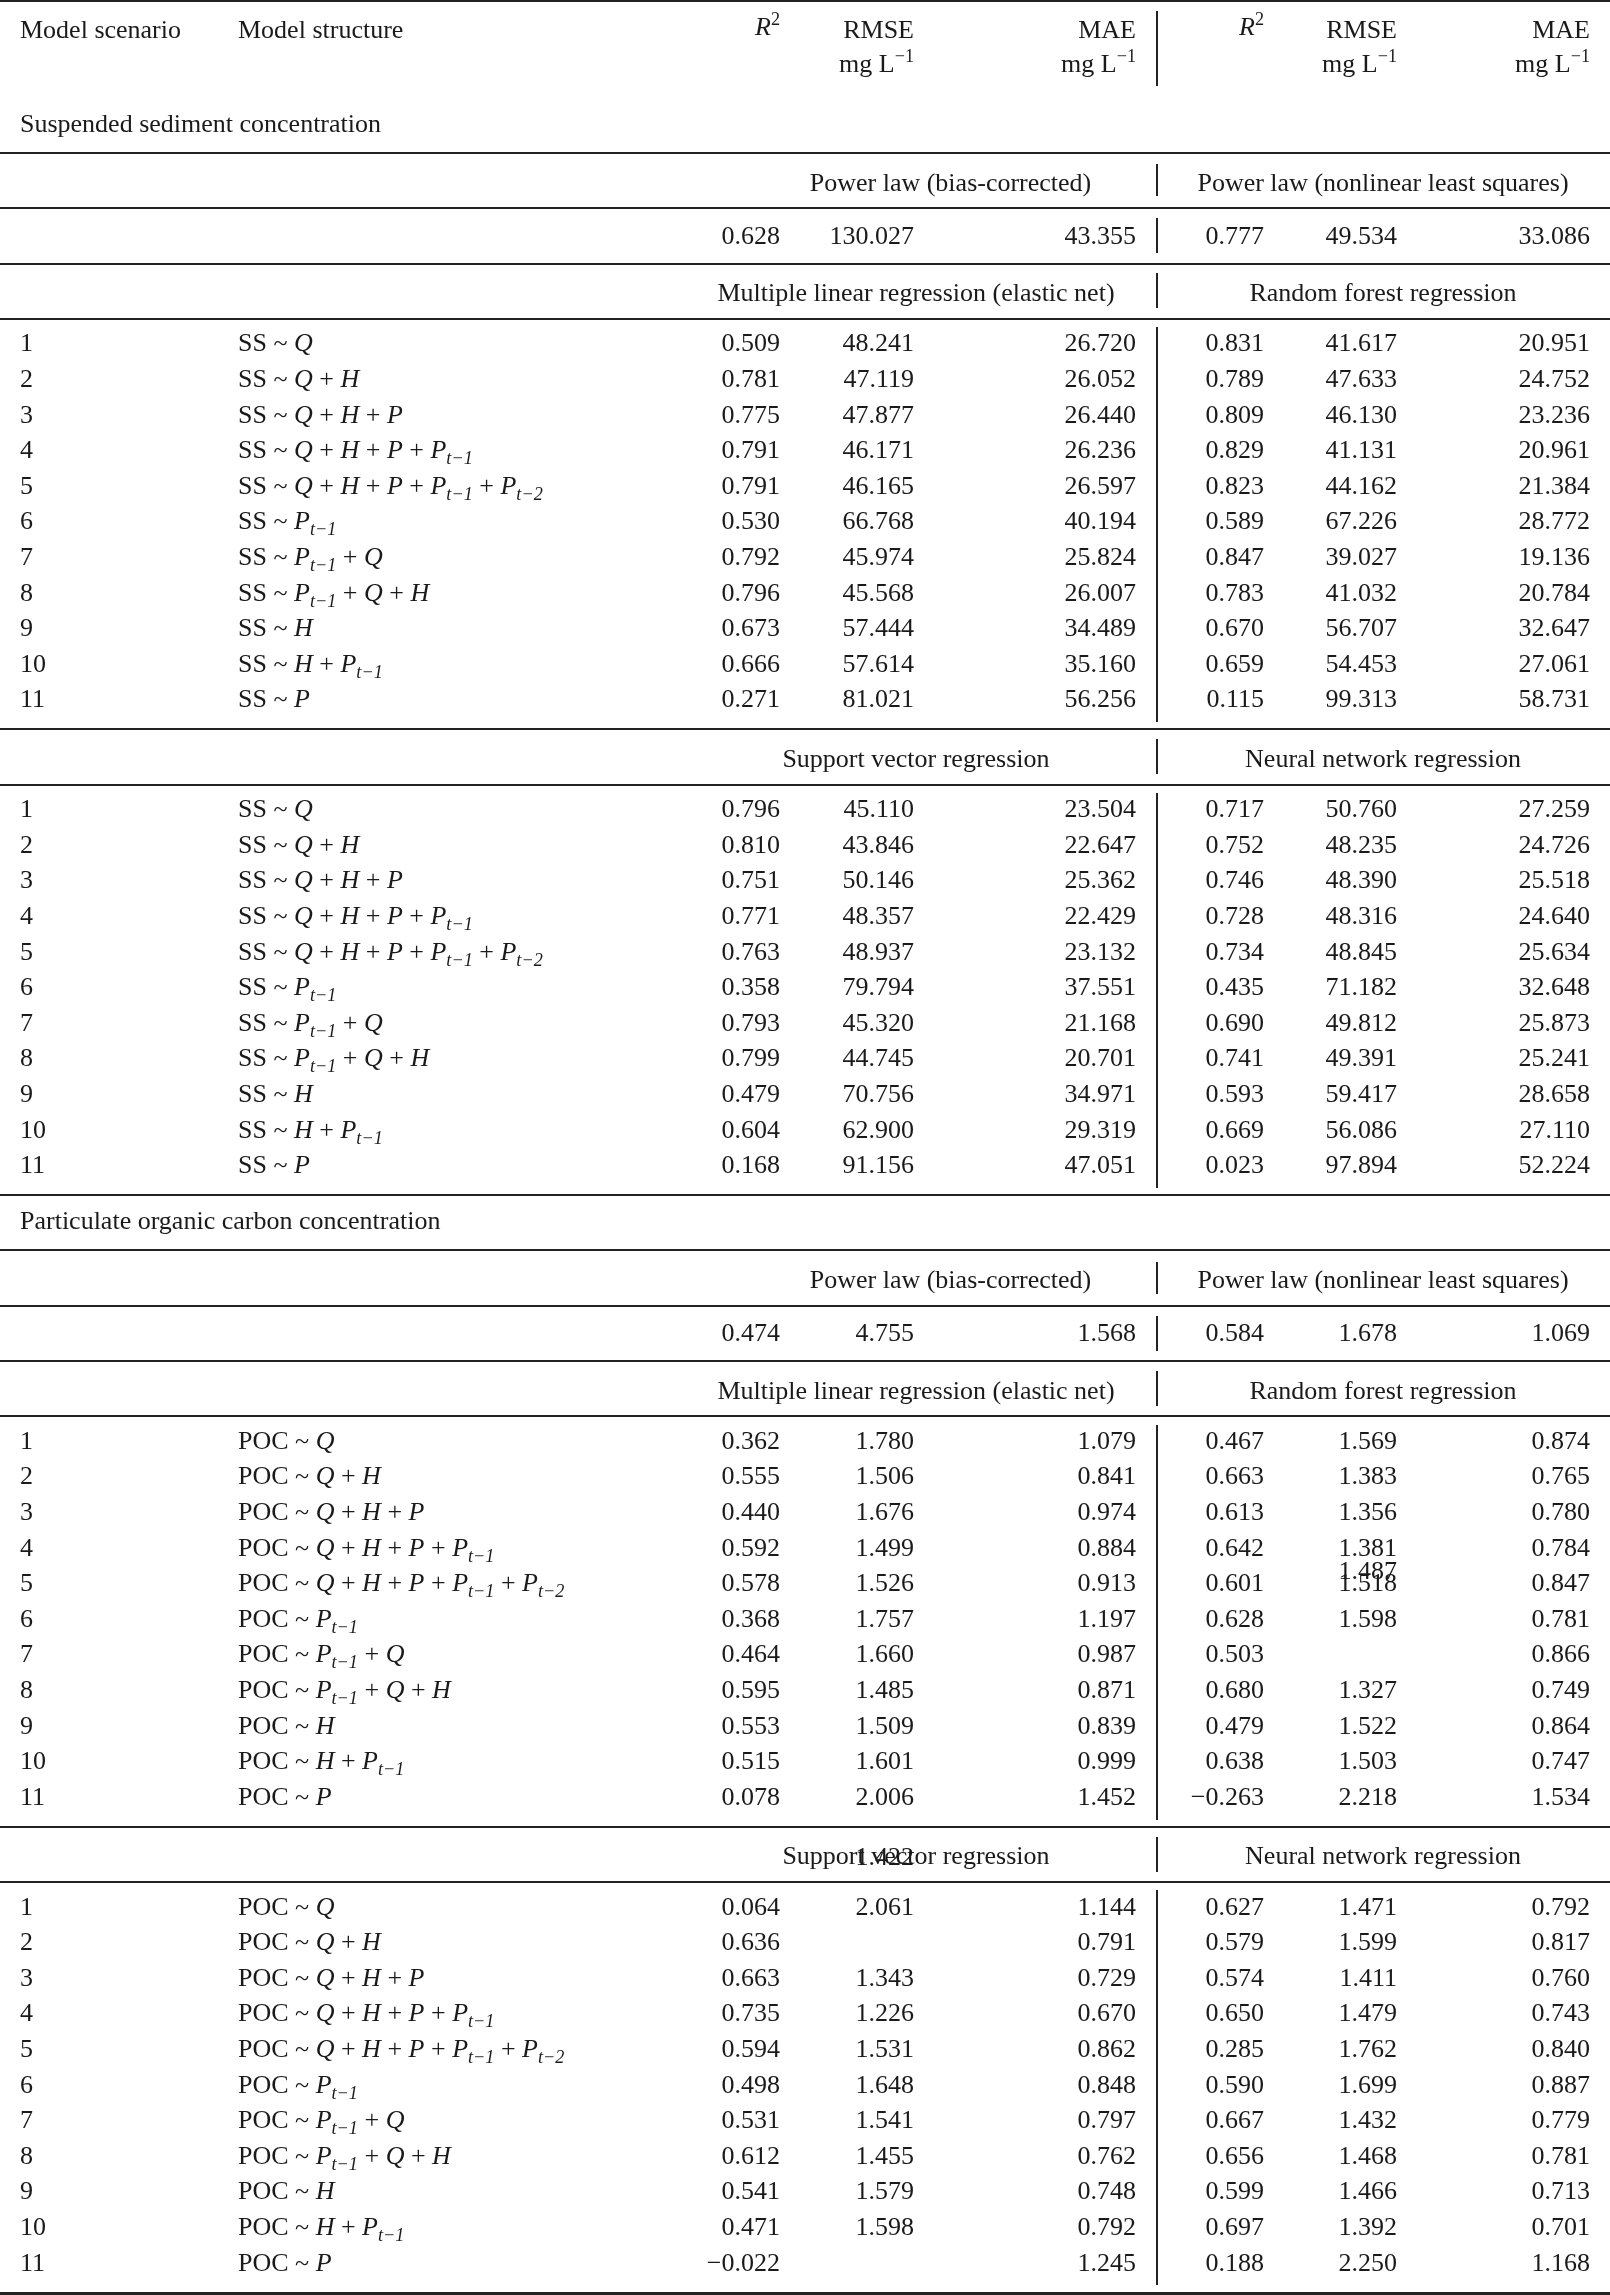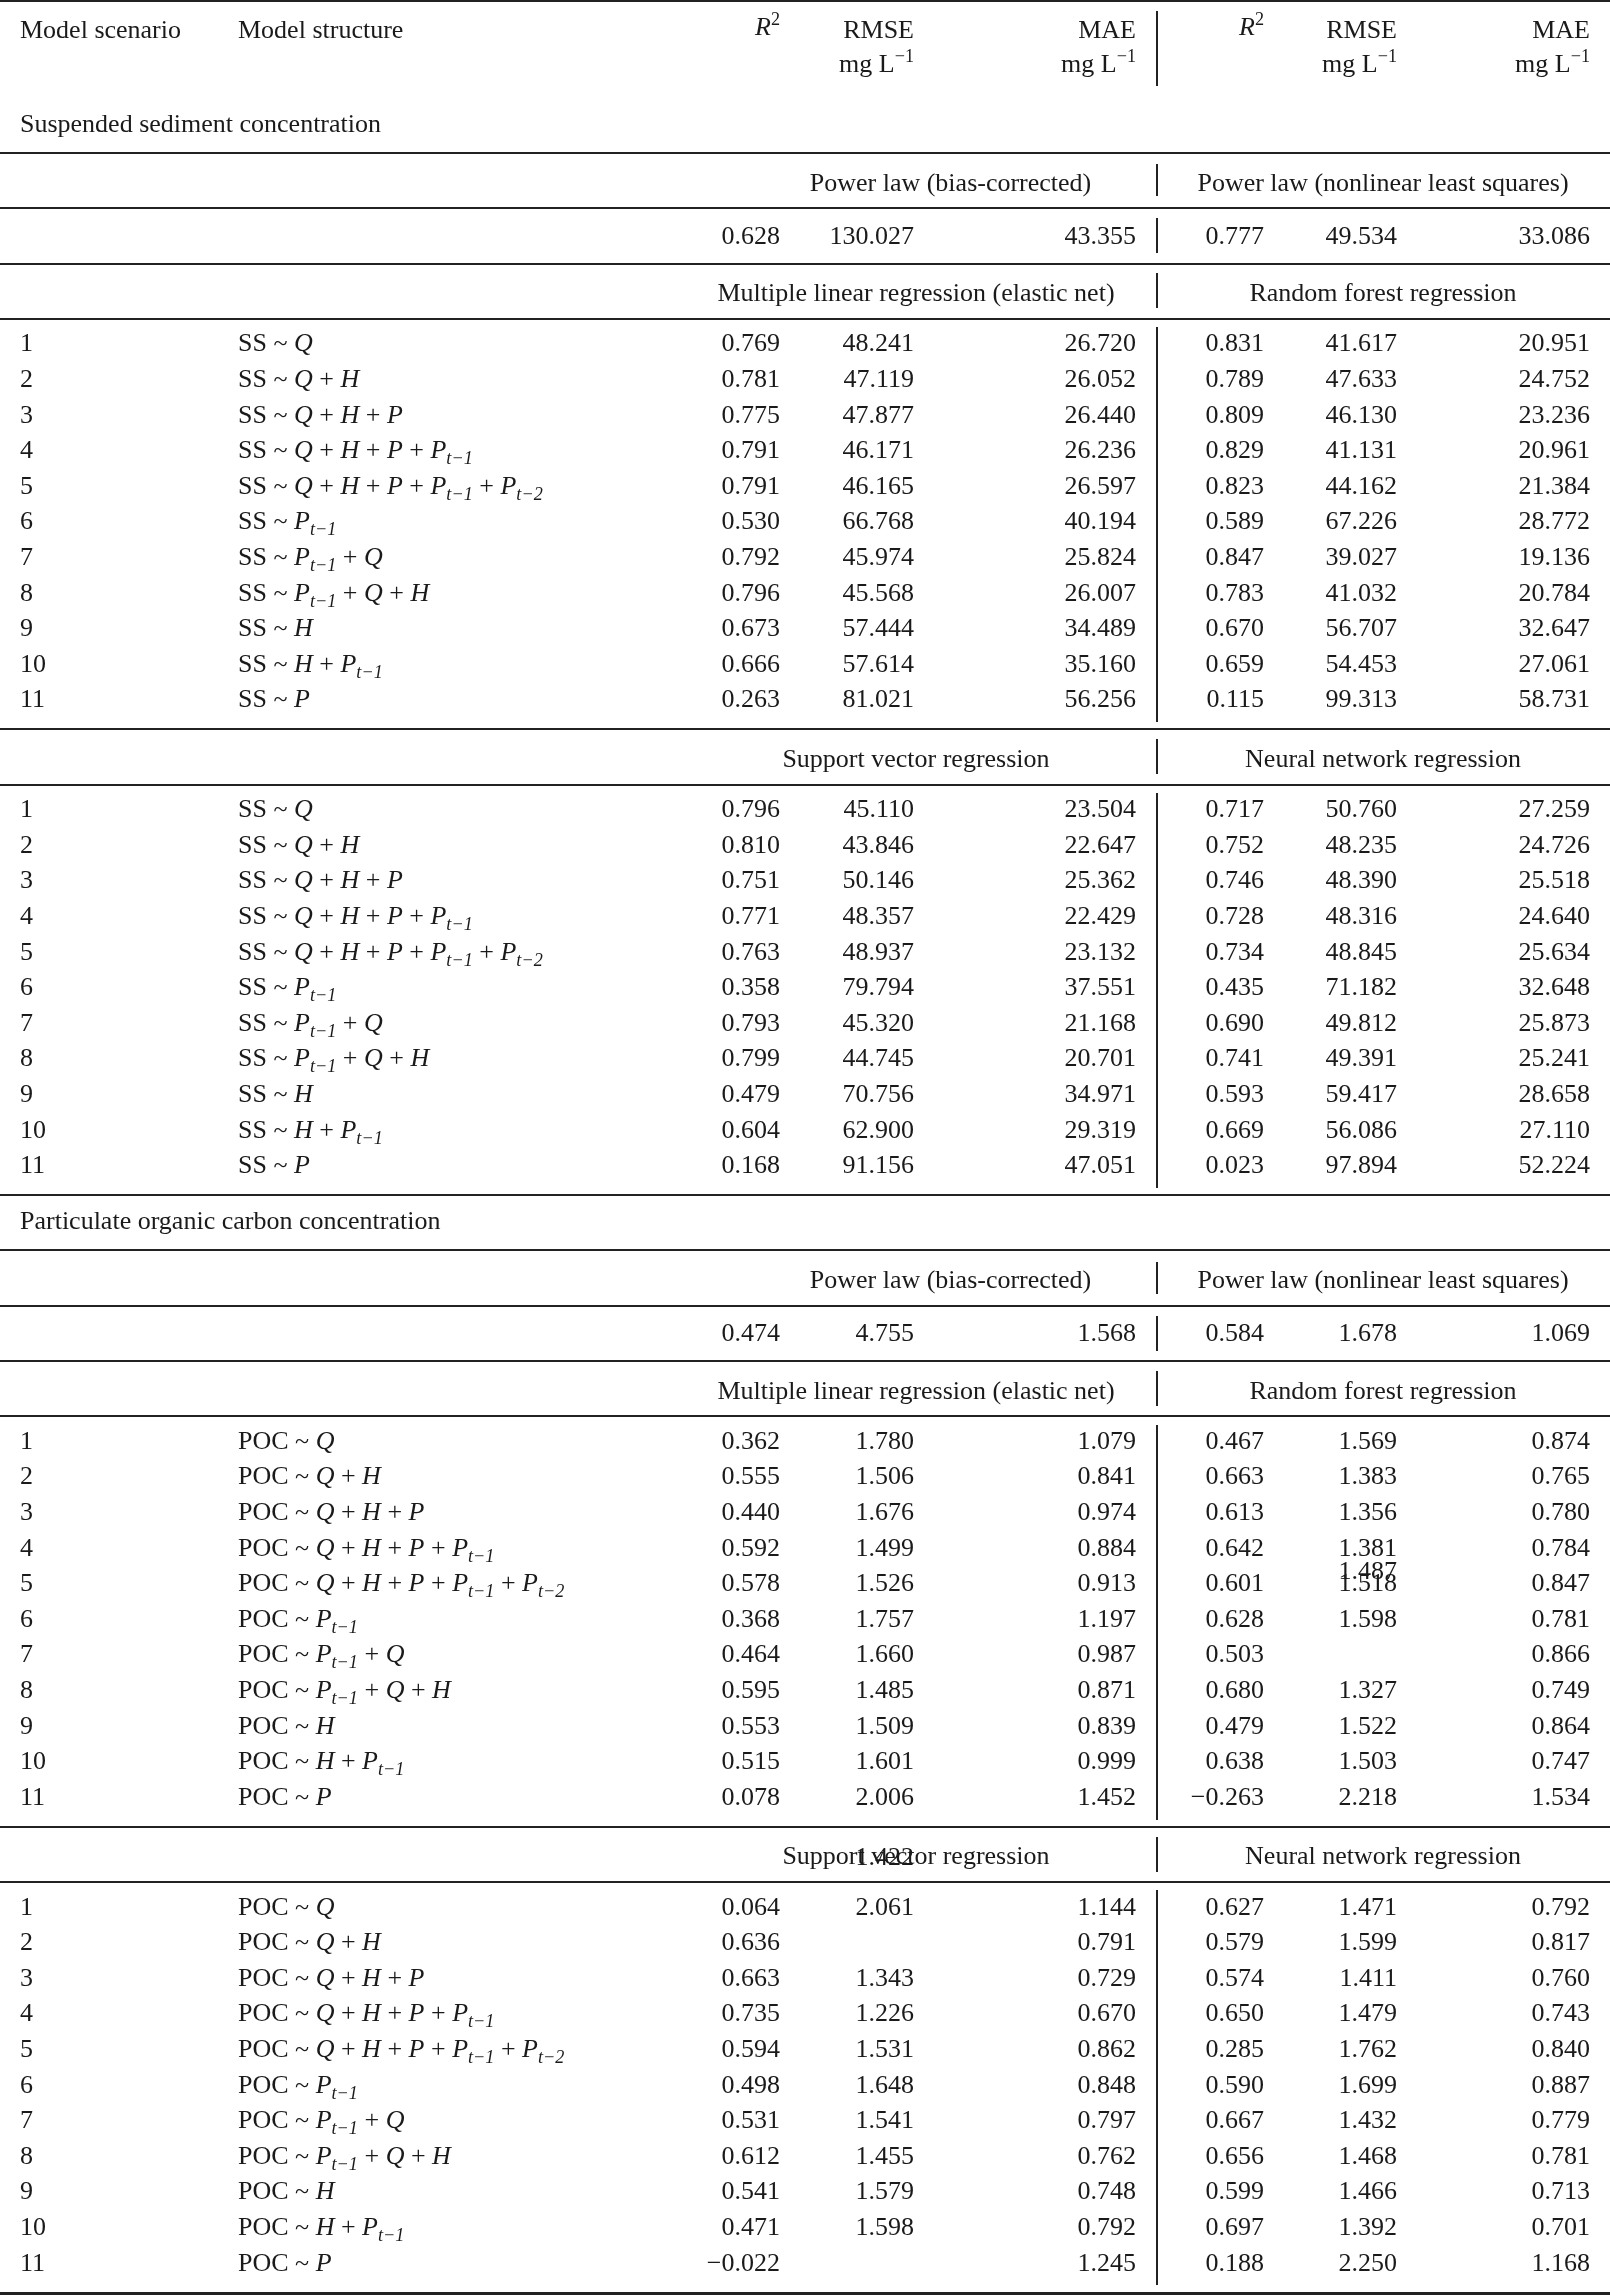--- a/index.html
+++ b/index.html
@@ -55,21 +55,21 @@
       <span class="cell r" style="right: 21px; top: 223px;">33.086</span>
       <div class="vdiv" style="top: 218px; height: 35px;"></div>
       <div class="rule" style="top: 263px; height: 2.3px;"></div>
       <span class="grp" style="left: 686px; width: 460px; top: 278px;">Multiple linear regression (elastic net)</span>
       <span class="grp" style="left: 1161px; width: 444px; top: 278px;">Random forest regression</span>
       <div class="vdiv" style="top: 273px; height: 35px;"></div>
       <div class="rule" style="top: 318px; height: 2.3px;"></div>
       <div class="vdiv" style="top: 327px; height: 395px;"></div>
       <span class="cell" style="left: 20px; top: 330px;">1</span>
       <span class="cell" style="left: 238px; top: 330px;"><span>SS</span> ~ <i>Q</i></span>
-      <span class="cell r" style="right: 831px; top: 330px;">0.769</span>
+      <span class="cell r" style="right: 831px; top: 330px;">0.509</span>
       <span class="cell r" style="right: 697px; top: 330px;">48.241</span>
       <span class="cell r" style="right: 475px; top: 330px;">26.720</span>
       <span class="cell r" style="right: 347px; top: 330px;">0.831</span>
       <span class="cell r" style="right: 214px; top: 330px; text-align: right;">41.617</span>
       <span class="cell r" style="right: 21px; top: 330px;">20.951</span>
       <span class="cell" style="left: 20px; top: 366px;">2</span>
       <span class="cell" style="left: 238px; top: 366px;"><span>SS</span> ~ <i>Q</i> + <i>H</i></span>
       <span class="cell r" style="right: 831px; top: 366px;">0.781</span>
       <span class="cell r" style="right: 697px; top: 366px;">47.119</span>
       <span class="cell r" style="right: 475px; top: 366px;">26.052</span>
@@ -135,21 +135,21 @@
       <span class="cell" style="left: 20px; top: 651px;">10</span>
       <span class="cell" style="left: 238px; top: 651px;"><span>SS</span> ~ <i>H</i> + <i>P</i><sub class="it" style="font-style: italic;">t−1</sub></span>
       <span class="cell r" style="right: 831px; top: 651px;">0.666</span>
       <span class="cell r" style="right: 697px; top: 651px;">57.614</span>
       <span class="cell r" style="right: 475px; top: 651px;">35.160</span>
       <span class="cell r" style="right: 347px; top: 651px;">0.659</span>
       <span class="cell r" style="right: 214px; top: 651px;">54.453</span>
       <span class="cell r" style="right: 21px; top: 651px;">27.061</span>
       <span class="cell" style="left: 20px; top: 686px;">11</span>
       <span class="cell" style="left: 238px; top: 686px;"><span>SS</span> ~ <i>P</i></span>
-      <span class="cell r" style="right: 831px; top: 686px;">0.263</span>
+      <span class="cell r" style="right: 831px; top: 686px;">0.271</span>
       <span class="cell r" style="right: 697px; top: 686px;">81.021</span>
       <span class="cell r" style="right: 475px; top: 686px;">56.256</span>
       <span class="cell r" style="right: 347px; top: 686px;">0.115</span>
       <span class="cell r" style="right: 214px; top: 686px;">99.313</span>
       <span class="cell r" style="right: 21px; top: 686px;">58.731</span>
       <div class="rule" style="top: 728px; height: 2.3px;"></div>
       <span class="grp" style="left: 686px; width: 460px; top: 744px;">Support vector regression</span>
       <span class="grp" style="left: 1161px; width: 444px; top: 744px;">Neural network regression</span>
       <div class="vdiv" style="top: 739px; height: 35px;"></div>
       <div class="rule" style="top: 784px; height: 2.3px;"></div>

